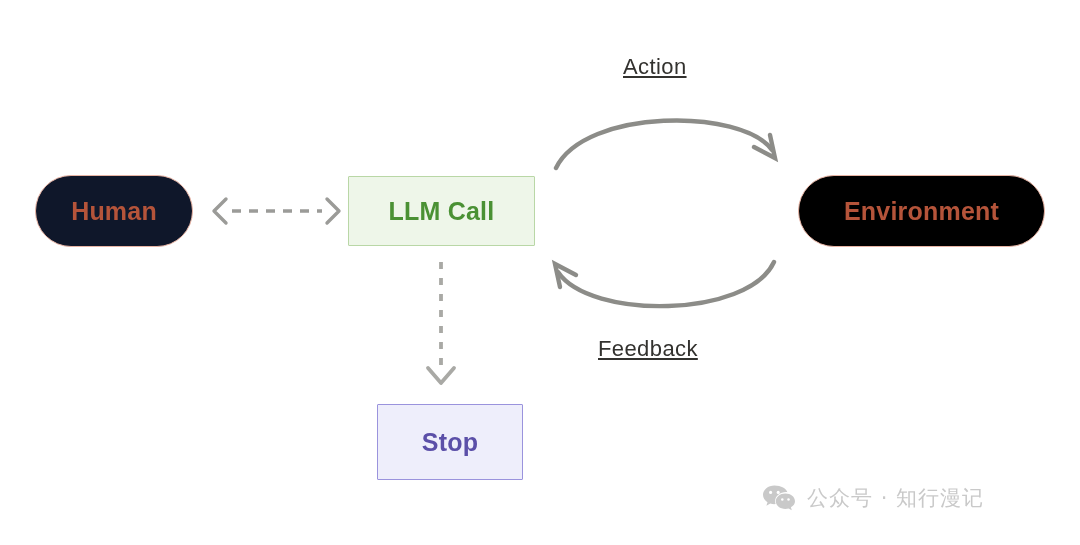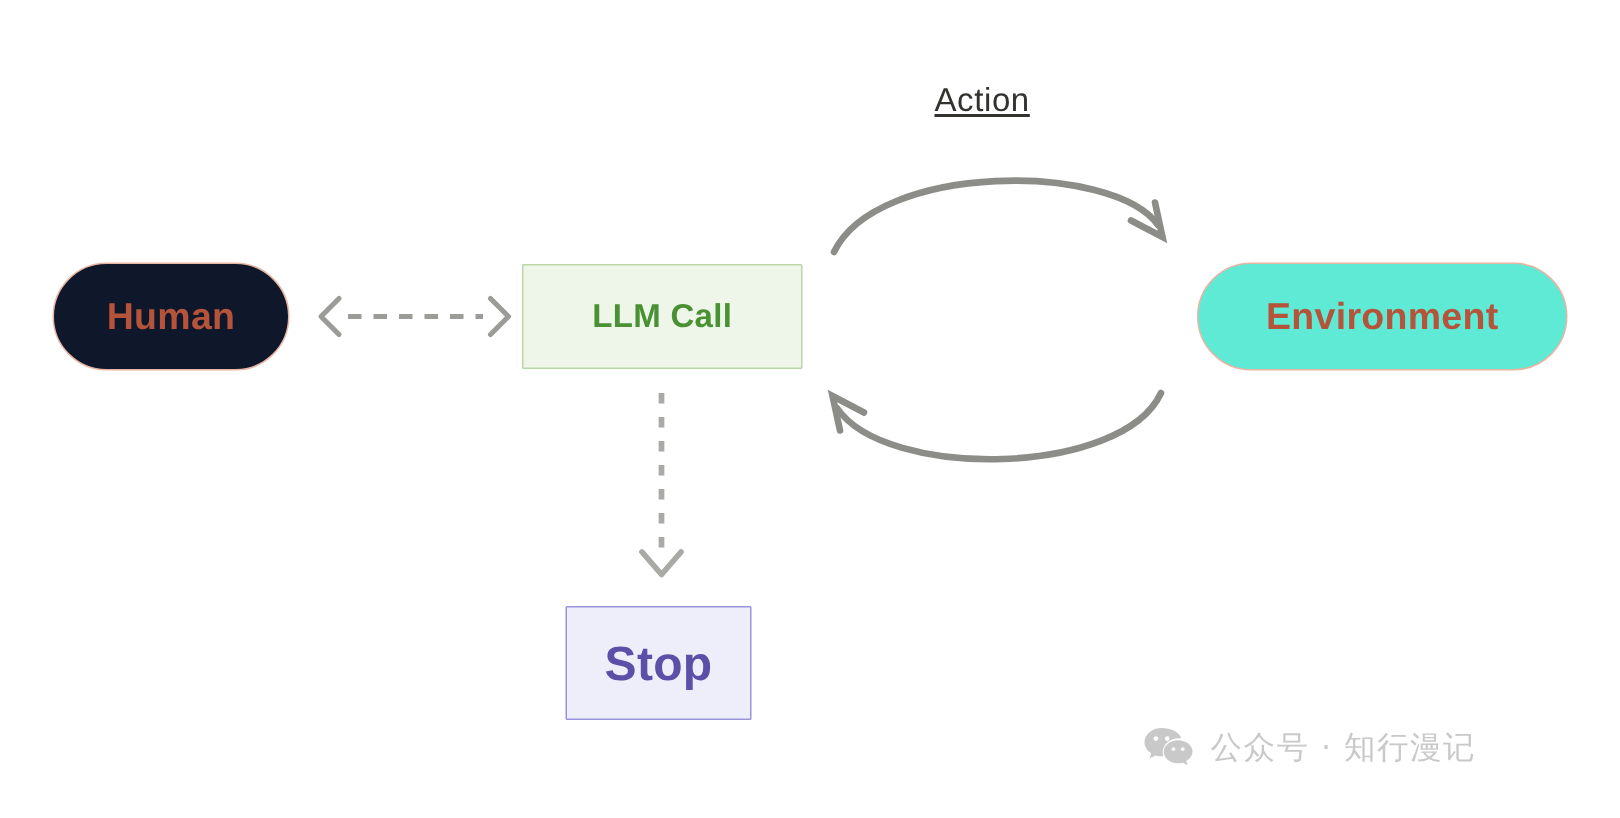--- a/index.html
+++ b/index.html
@@ -49,47 +49,47 @@
   
   #node-llm {
     left: 348px;
     top: 176px;
     width: 187px;
     height: 70px;
     background: #eef6e9;
     border: 1.6px solid #b9d7a6;
     border-radius: 1px;
     color: #4a9134;
-    font-size: 22px;
+    font-size: 25px;
   }
 
   
   #node-environment {
     left: 798px;
     top: 175px;
     width: 247px;
     height: 72px;
-    background: #5eead4;
+    background: #000000;
     border: 1.6px solid #e8b4a4;
     border-radius: 36px;
     color: #b5543a;
     font-size: 25px;
   }
 
   
   #node-stop {
     left: 377px;
     top: 404px;
-    width: 124px;
+    width: 146px;
     height: 76px;
     background: #eeeefb;
     border: 1.8px solid #9a93dd;
     border-radius: 1px;
     color: #5b4fa8;
-    font-size: 32px;
+    font-size: 25px;
   }
 
   
   .edge-label {
     position: absolute;
     color: #33322f;
     font-size: 22px;
     font-weight: normal;
     letter-spacing: .4px;
     white-space: nowrap;
@@ -154,20 +154,21 @@
   <div class="node" id="node-human">Human</div>
 
   <div class="node" id="node-llm">LLM Call</div>
 
   <div class="node" id="node-environment">Environment</div>
 
   <div class="node" id="node-stop">Stop</div>
 
   <div class="edge-label" id="label-action">Action</div>
 
+  <div class="edge-label" id="label-feedback">Feedback</div>
 
   <div id="watermark">
     <svg id="wechat-icon" width="34" height="28" viewBox="0 0 34 28">
 
       <path d="M12.4 1.4C6.1 1.4 1 5.6 1 10.8c0 3 1.8 5.7 4.5 7.4l-1.1 3.5 3.9-2.1
                c1.3.4 2.7.6 4.1.6.4 0 .8 0 1.2-.1-.3-.9-.5-1.8-.5-2.8 0-5.1 5-9.2 11.1-9.2
                .4 0 .8 0 1.2.1C24.6 4.5 19.1 1.4 12.4 1.4z" fill="#c9c9c9"></path>
       <circle cx="8.6" cy="8.4" r="1.55" fill="#ffffff"></circle>
       <circle cx="16.2" cy="8.4" r="1.55" fill="#ffffff"></circle>
 

